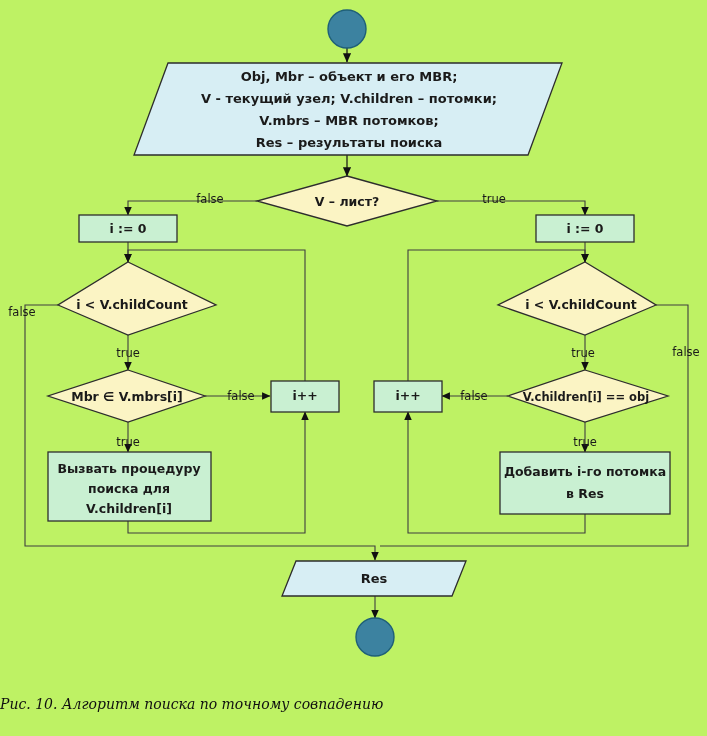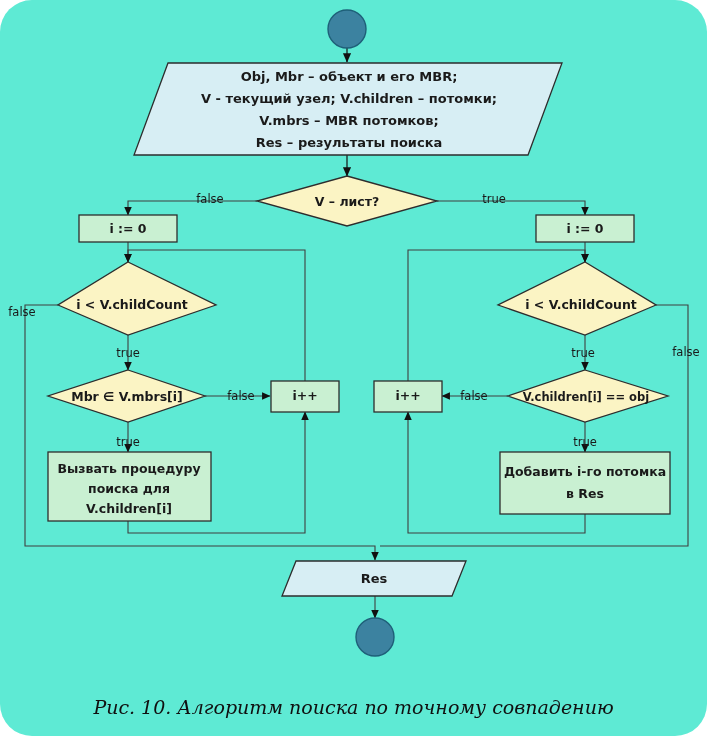--- a/index.html
+++ b/index.html
@@ -7,23 +7,22 @@
     padding: 0;
     background: #ffffff;
   }
   body {
     font-family: "DejaVu Sans", "Liberation Sans", sans-serif;
   }
   #page {
     position: relative;
     width: 707px;
     height: 736px;
-    background: #5eead4;
+    background: #bef264;
     overflow: hidden;
-    border-radius: 32px;
   }
   #flow-svg {
     position: absolute;
     left: 0;
     top: 0;
     width: 707px;
     height: 736px;
   }
   .shape-text {
     font-family: "DejaVu Sans", "Liberation Sans", sans-serif;
@@ -55,24 +54,23 @@
   }
   .node-stroke {
     stroke: #2d2d2d;
     stroke-width: 1.3;
   }
   .caption {
     position: absolute;
     left: 0;
     top: 696px;
     width: 707px;
-    text-align: center;
     font-family: "DejaVu Serif", "Liberation Serif", serif;
     font-style: italic;
-    font-size: 19px;
+    font-size: 14px;
     color: #101010;
   }
 </style>
 </head>
 <body>
 
 <div id="page">
 
   <svg id="flow-svg" viewBox="0 0 707 736">
     <defs>

